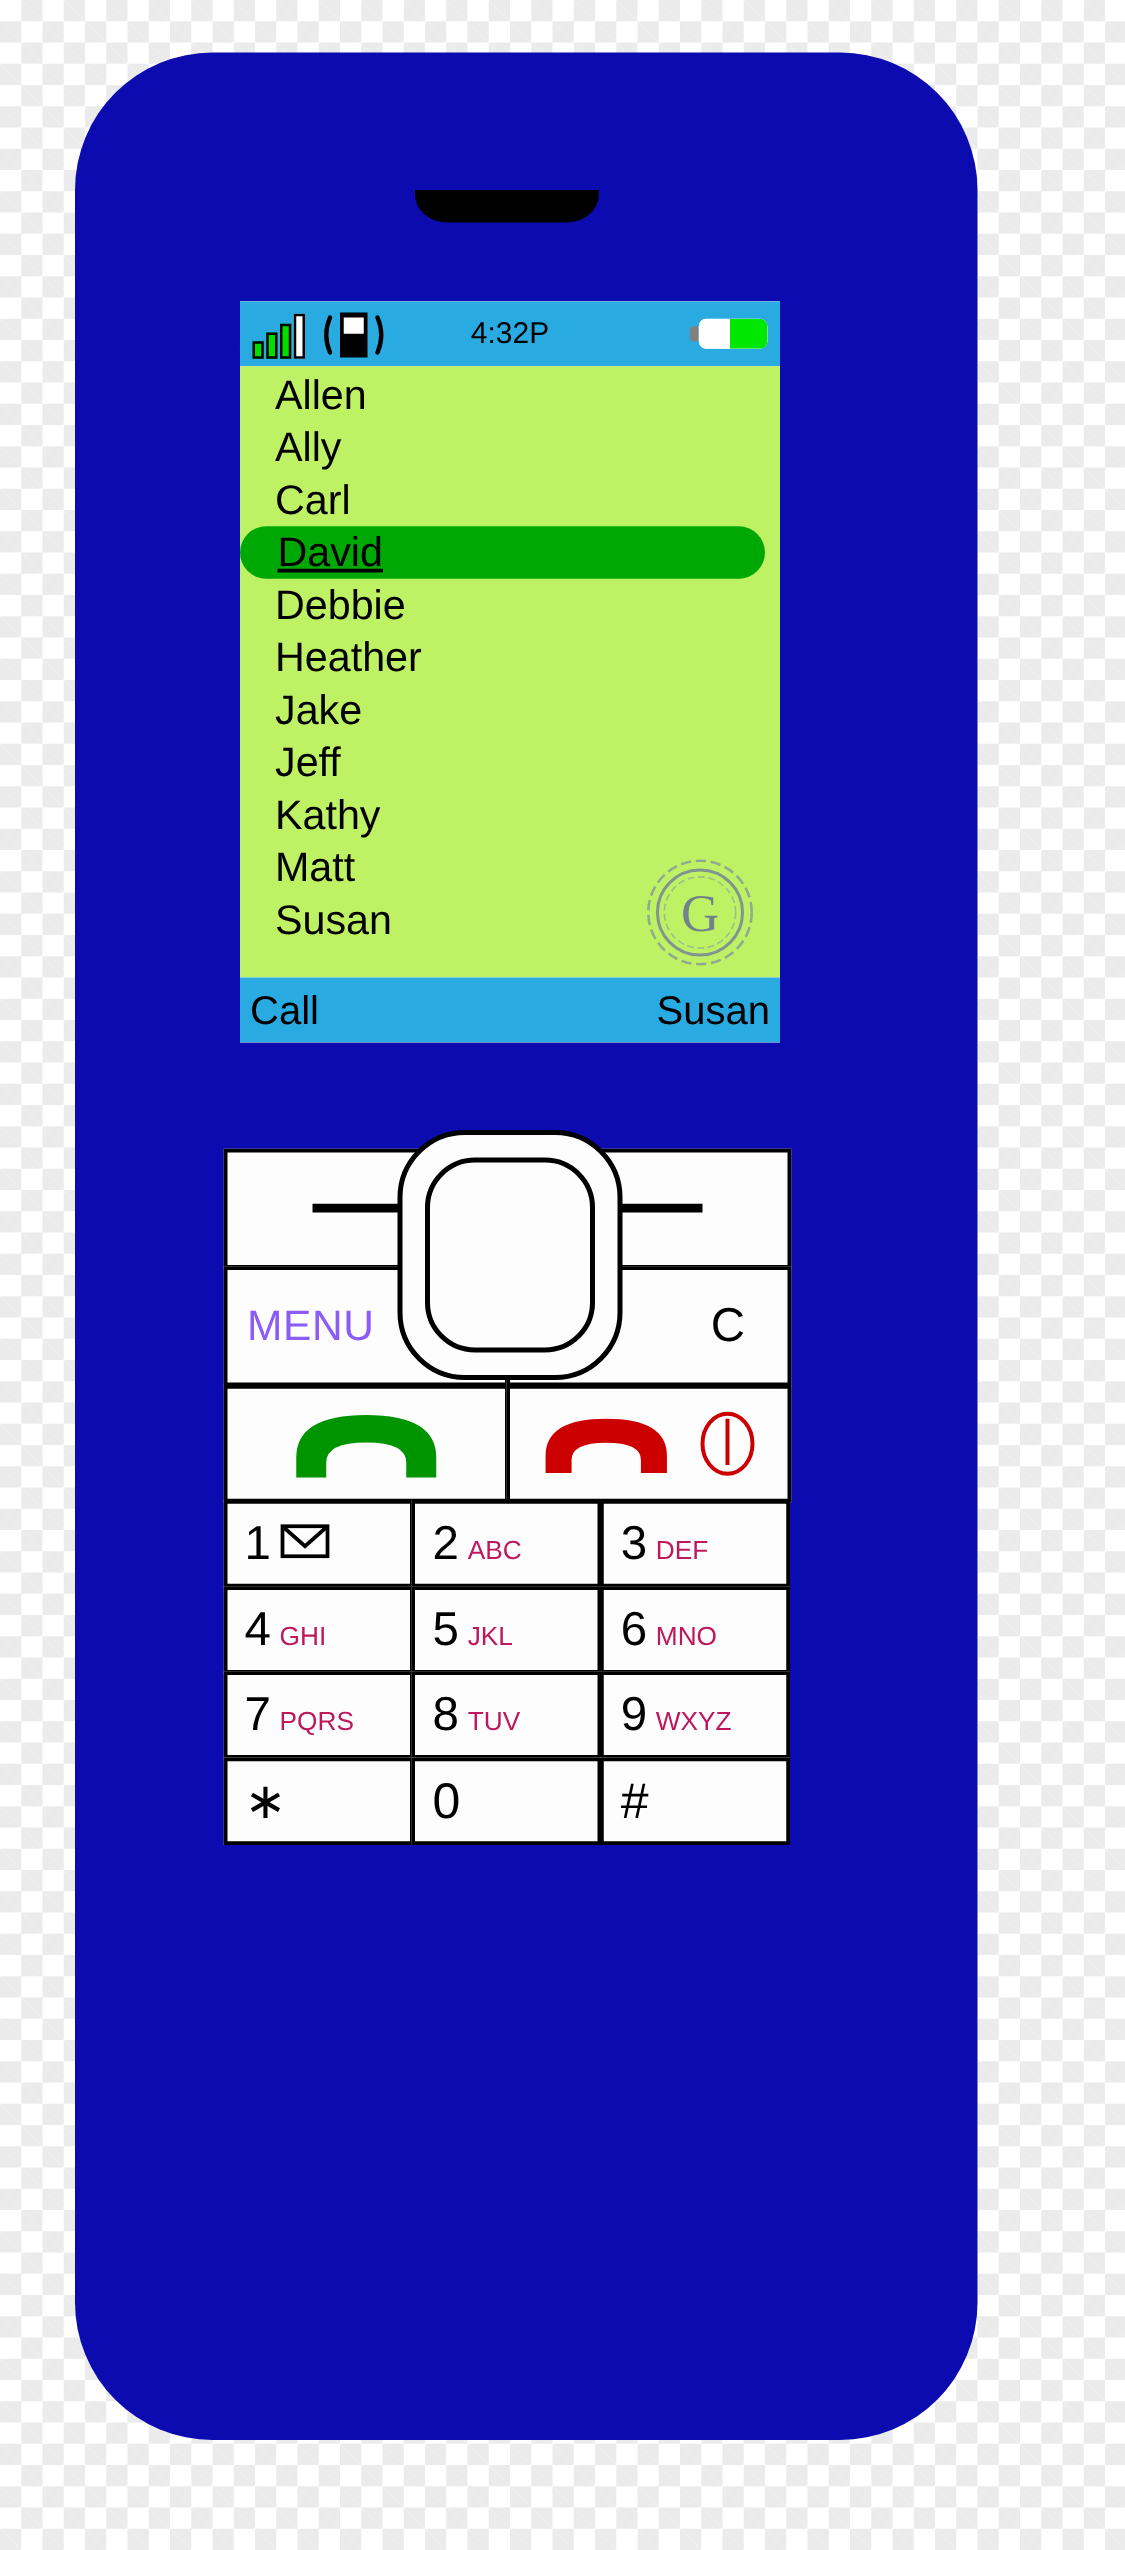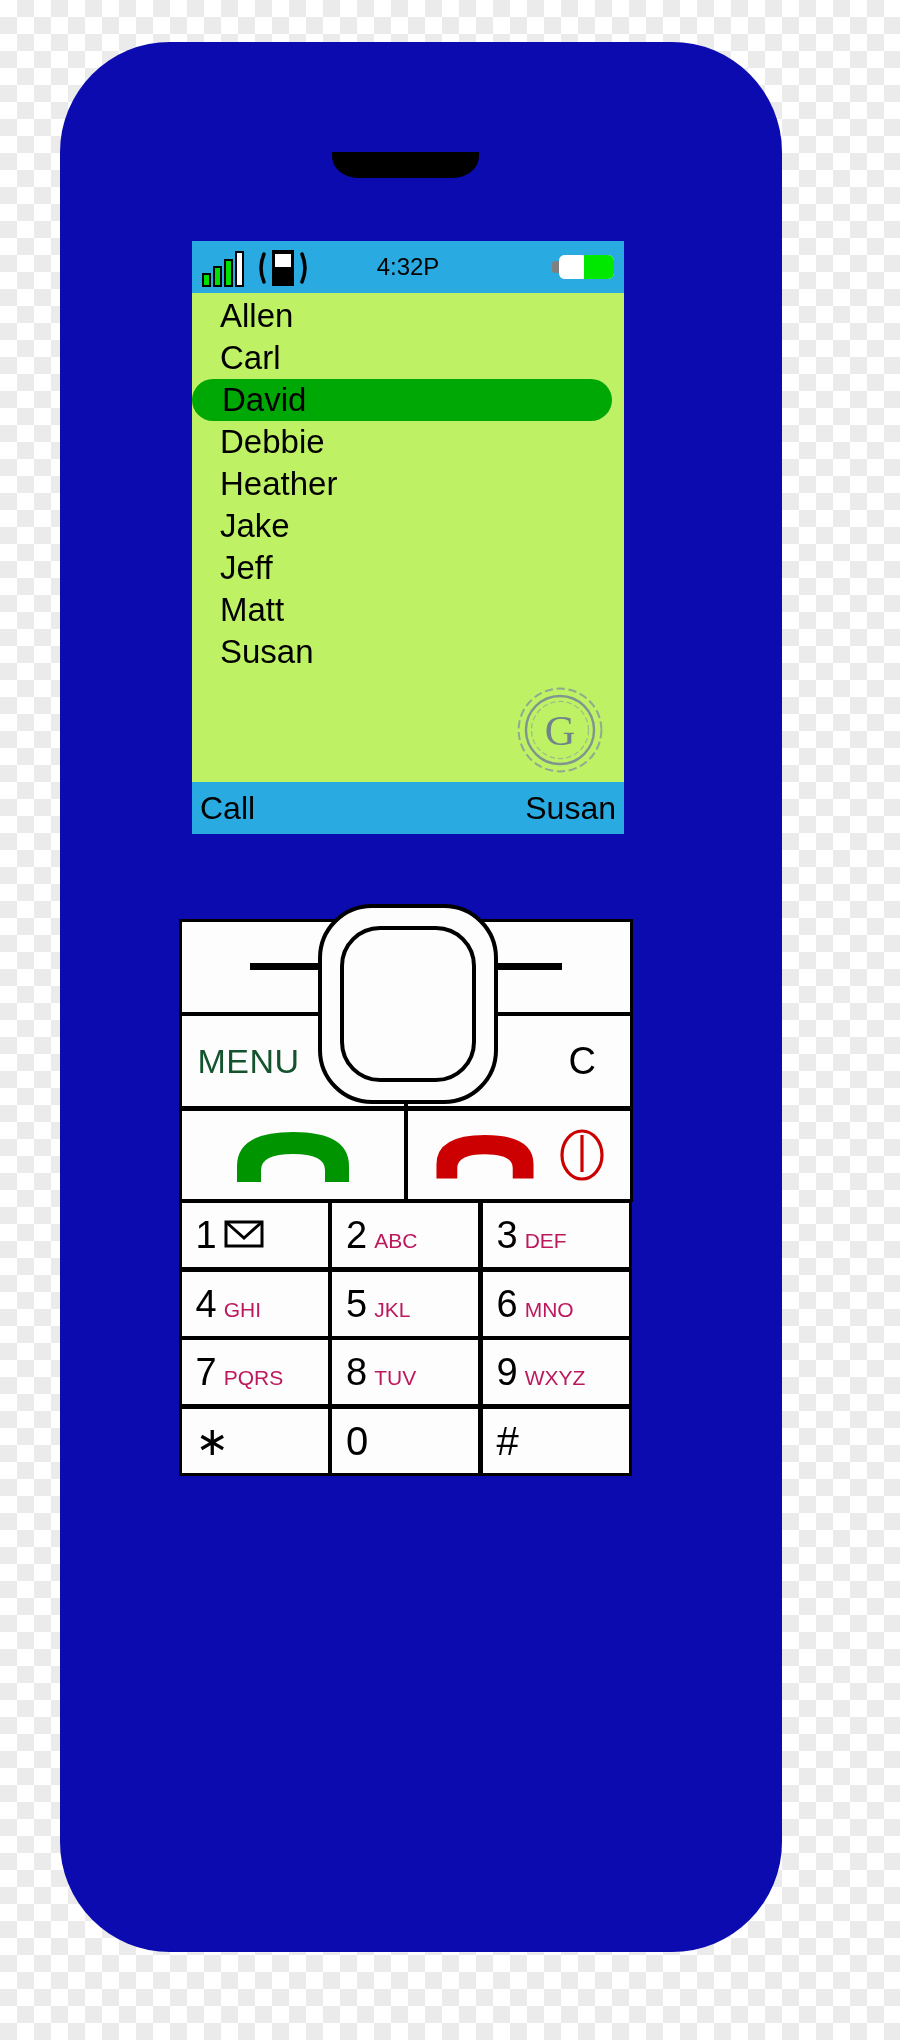--- a/index.html
+++ b/index.html
@@ -144,20 +144,21 @@
     padding-left: 28px;
     white-space: nowrap;
   }
   .contact-row.selected {
     background: #00a806;
     border-radius: 22px;
     margin-left: 0px;
     margin-right: 12px;
     padding-left: 30px;
     color: #000;
+    text-decoration: underline;
   }
 
   
   #watermark {
     position: absolute;
     right: 18px;
     bottom: 6px;
     width: 92px;
     height: 92px;
     opacity: 0.72;
@@ -208,21 +209,21 @@
     display: block;
     width: 86px;
     height: 7px;
     background: #000;
   }
 
   
   .row-menu .key { height: 96px; width: 228px; }
   .row-menu .key.left  { justify-content: flex-start; padding-left: 16px; }
   .row-menu .key.right { justify-content: flex-end;   padding-right: 34px; }
-  .label-menu { font-size: 34px; color: #14532d; letter-spacing: .5px; }
+  .label-menu { font-size: 34px; color: #8b5cf6; letter-spacing: .5px; }
   .label-c    { font-size: 38px; color: #000; }
 
   
   .row-call .key { height: 94px; }
   .row-call .key.left  { width: 228px; }
   .row-call .key.right { width: 228px; justify-content: space-around; padding: 0 14px; }
 
   
   .row-num .key { height: 70px; width: 152px; }
   .row-num .key .keyface {
@@ -290,26 +291,28 @@
         <span class="nub"></span>
         <span class="shell">
             <span class="empty"></span>
             <span class="fill"></span>
           </span>
       </div>
     </div>
 
     <div id="contact-list">
       <div class="contact-row">Allen</div>
+      <div class="contact-row">Ally</div>
       <div class="contact-row">Carl</div>
       <div class="contact-row selected">David</div>
       <div class="contact-row">Debbie</div>
       <div class="contact-row">Heather</div>
       <div class="contact-row">Jake</div>
       <div class="contact-row">Jeff</div>
+      <div class="contact-row">Kathy</div>
       <div class="contact-row">Matt</div>
       <div class="contact-row">Susan</div>
 
       <svg id="watermark" viewBox="0 0 100 100">
         <circle cx="50" cy="50" r="45" fill="none" stroke="#6b6bb5" stroke-width="2.2" stroke-dasharray="9 4" opacity=".75"></circle>
         <circle cx="50" cy="50" r="37" fill="none" stroke="#5b5bab" stroke-width="2.6" opacity=".85"></circle>
         <circle cx="50" cy="50" r="31" fill="none" stroke="#7878bd" stroke-width="1.4" stroke-dasharray="6 3" opacity=".6"></circle>
         <text x="50" y="66" text-anchor="middle" font-family="'Liberation Serif', serif" font-size="46" fill="#4a4a9e" opacity=".92">G</text>
       </svg>
     </div>

